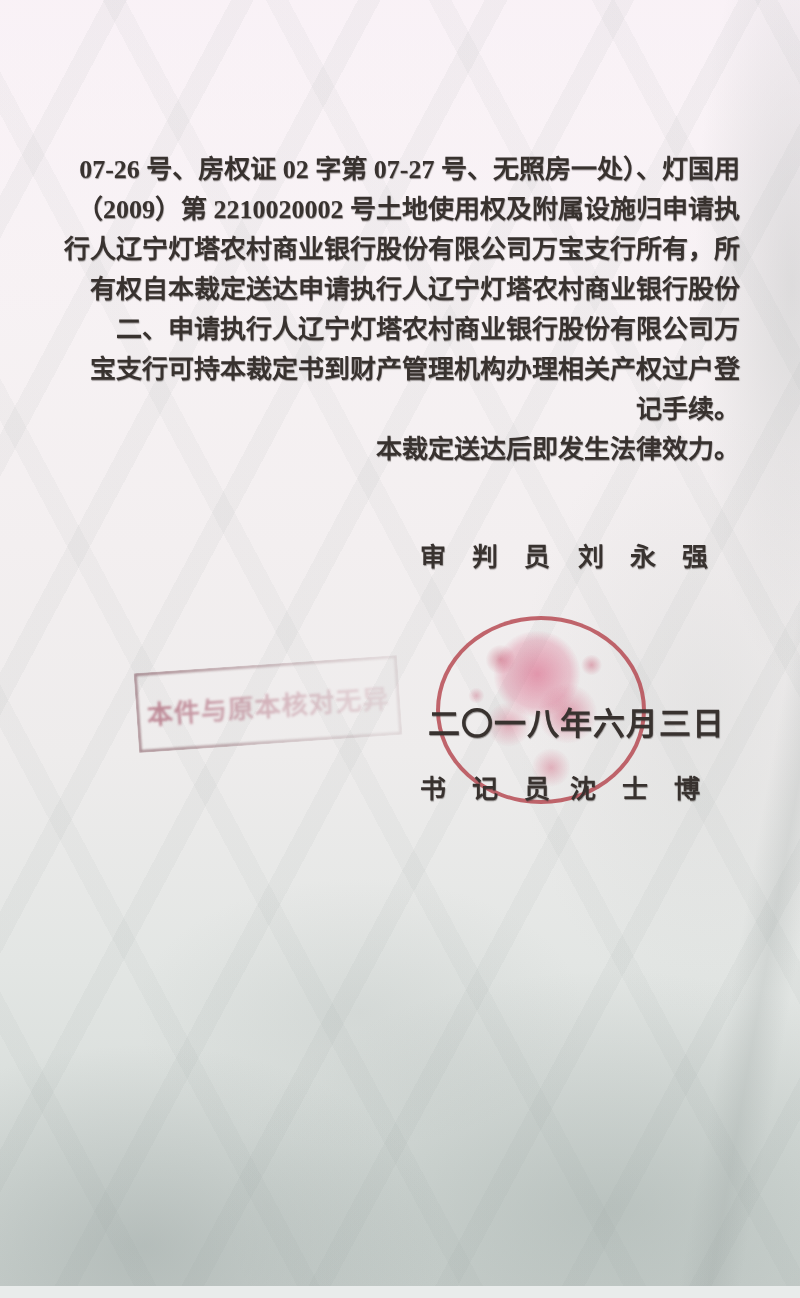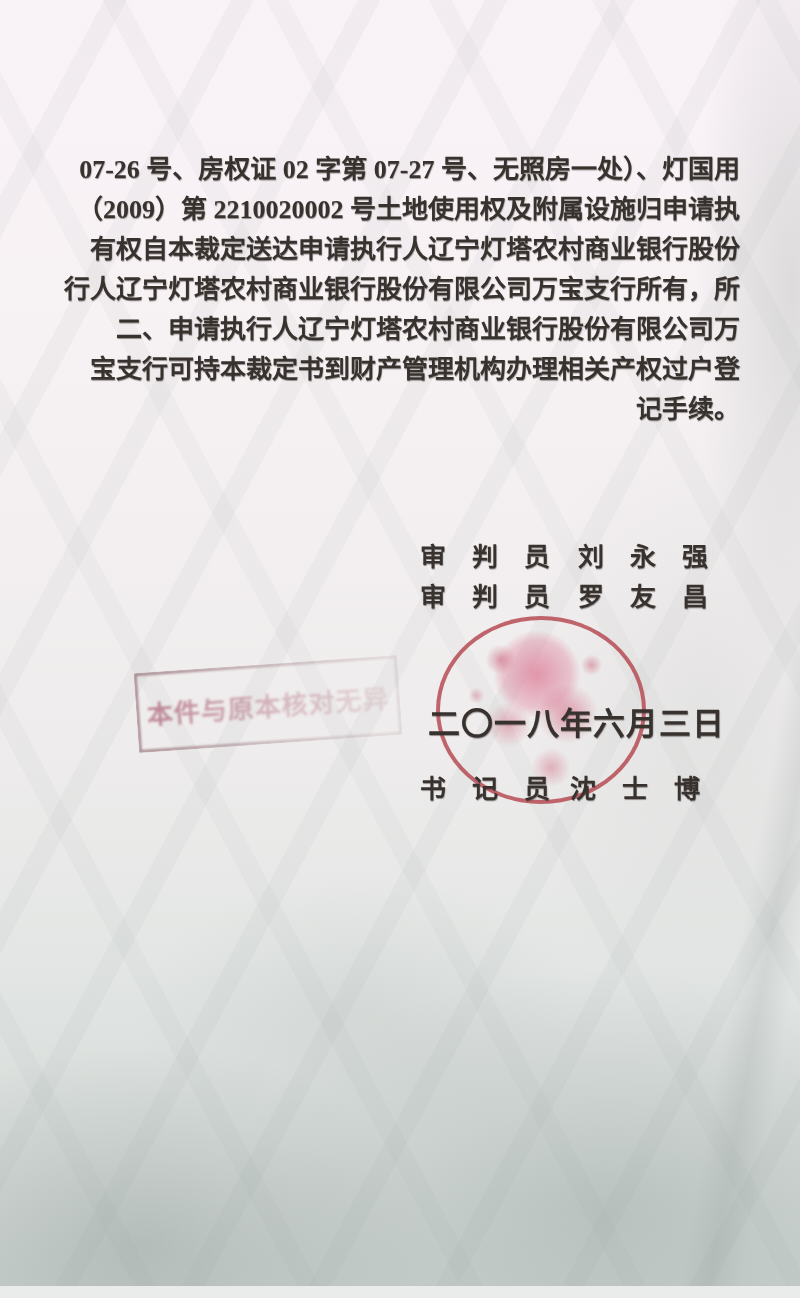--- a/index.html
+++ b/index.html
@@ -78,33 +78,31 @@
 </head>
 <body>
 
 <div class="photo">
   <div class="texture"></div>
   <div class="scan-edge"></div>
 
   <div class="doc-body">
     <div class="line">07-26 号、房权证 02 字第 07-27 号、无照房一处）、灯国用</div>
     <div class="line">（2009）第 2210020002 号土地使用权及附属设施归申请执</div>
+    <div class="line">行人辽宁灯塔农村商业银行股份有限公司万宝支行所有，所</div>
     <div class="line">有权自本裁定送达申请执行人辽宁灯塔农村商业银行股份</div>
-    <div class="line">行人辽宁灯塔农村商业银行股份有限公司万宝支行所有，所</div>
     <div class="line indent">二、申请执行人辽宁灯塔农村商业银行股份有限公司万</div>
     <div class="line">宝支行可持本裁定书到财产管理机构办理相关产权过户登</div>
     <div class="line">记手续。</div>
+    <div class="line indent">本裁定送达后即发生法律效力。</div>
   </div>
 
   <div class="sig-block">
     <div class="sig-line">
       <span class="role">审　判　员</span><span class="name">刘　永　强</span>
-    </div>
-    <div class="sig-line">
-      <span class="role">审　判　员</span><span class="name">罗　友　昌</span>
     </div>
   </div>
 
   <div class="stamp-rect">
     <span>本件与原本核对无异</span>
   </div>
 
   <div class="seal"></div>
 
   <div class="date-line">二〇一八年六月三日</div>

